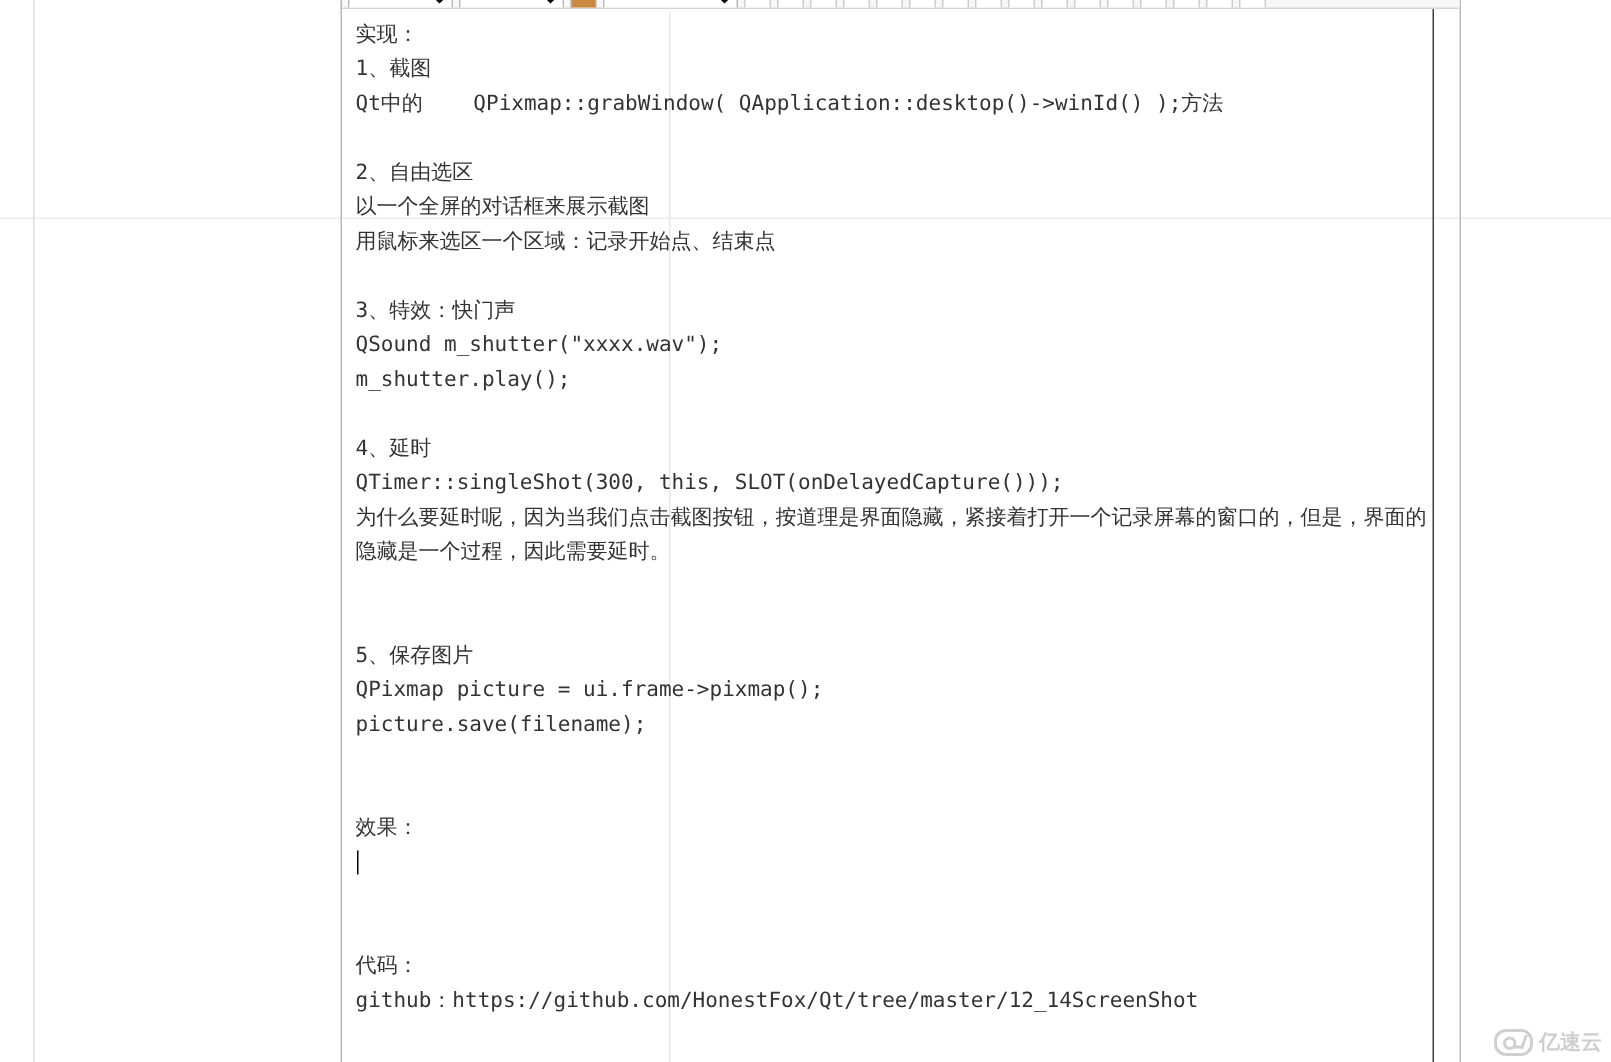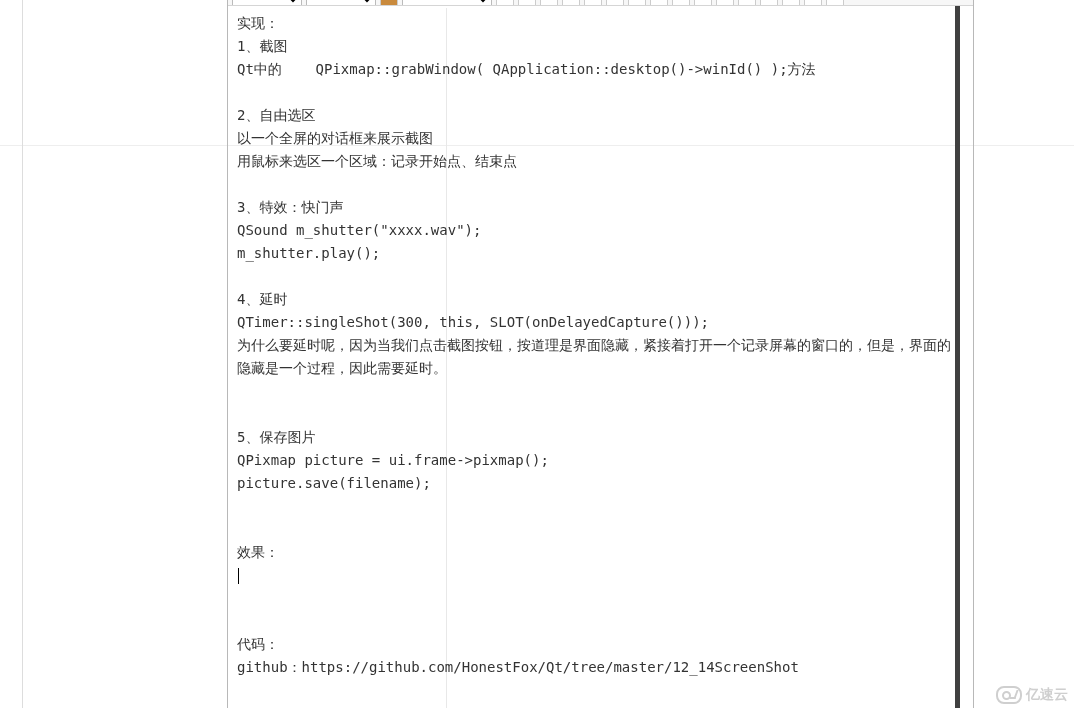--- a/index.html
+++ b/index.html
@@ -1,17 +1,17 @@
 <!DOCTYPE html>
 <html><head>
 <meta charset="utf-8">
 <style>
 html,body{margin:0;padding:0;background:#fff;font-family:"SimSun","宋体",serif;font-size:14px;color:#333;}
 .page{width:1074px;height:708px;position:relative;overflow:hidden;}
-.outer-frame{position:absolute;left:22px;top:0;width:932px;height:708px;border-left:1px solid #ddd;border-right:5px solid #404040;}
+.outer-frame{position:absolute;left:22px;top:0;width:932px;height:708px;border-left:1px solid #ddd;border-right:1px solid #404040;}
 .editor-area{position:absolute;left:204px;top:0;width:745px;height:708px;border-left:1px solid #b8b8b8;border-right:1px solid #b8b8b8;}
 .editor-toolbar{height:5px;border-bottom:1px solid #d5d5d5;background:#f7f7f7;position:relative;overflow:hidden;}
 .editor-toolbar .stub{position:absolute;top:-12px;left:0;right:0;height:22px;display:flex;align-items:center;gap:4px;padding:0 4px;}
 .tb-select{border:1px solid #bbb;background:#fff;height:18px;width:70px;font-size:11px;}
 .tb-btn{width:16px;height:16px;border:1px solid #ccc;background:#fff;display:inline-block;}
 .editor-body{position:absolute;left:3px;right:3px;top:8px;bottom:0;padding:4px 6px;font-size:14px;line-height:23px;white-space:pre-wrap;font-family:"SimSun","宋体",monospace;overflow:hidden;}
 .editor-body .ln{display:block;min-height:23px;}
 .vline{position:absolute;left:218px;top:8px;bottom:0;width:1px;background:#e8e8e8;pointer-events:none;}
 .cursor{display:inline-block;width:1px;height:16px;background:#000;vertical-align:middle;margin-left:1px;}
 .hsep{position:absolute;left:0;right:0;top:145px;height:1px;background:#eee;}

